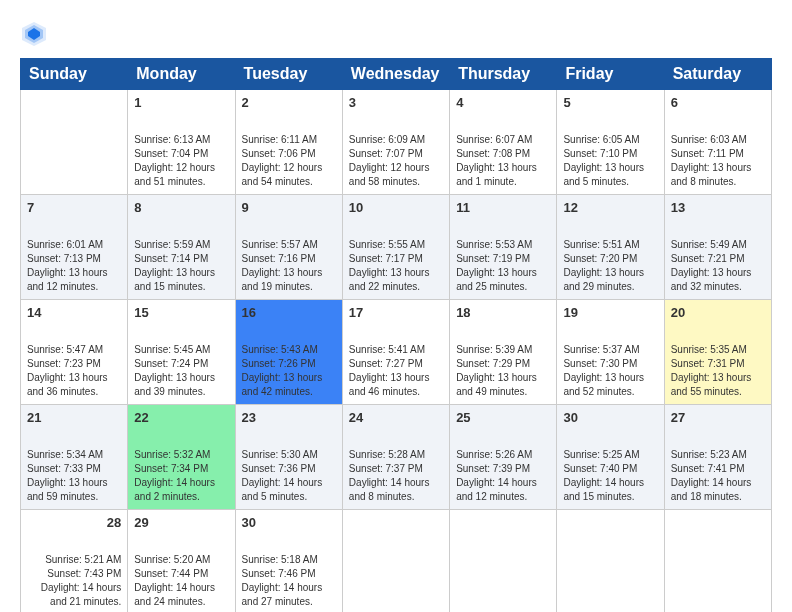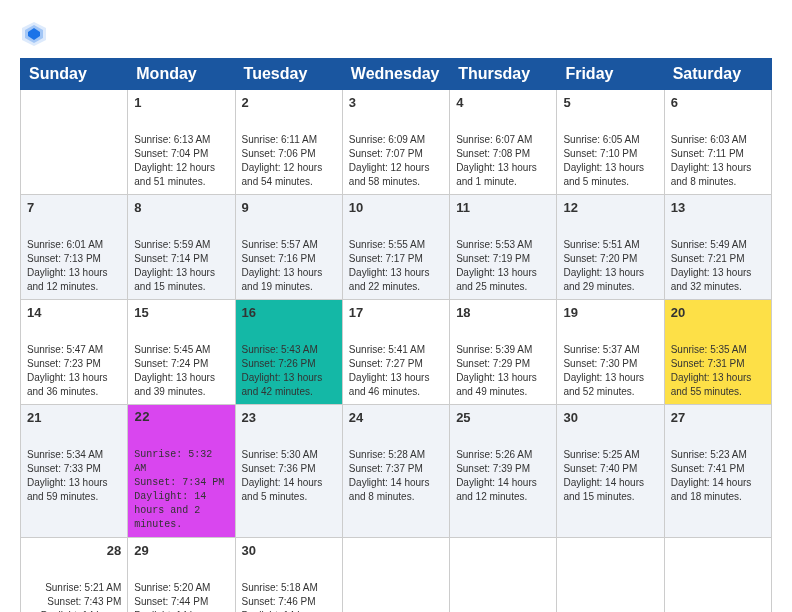--- a/index.html
+++ b/index.html
@@ -191,47 +191,47 @@
       </tr>
       <tr>
         <td style="background-color: rgb(255, 255, 255);">
           <span class="cell-date">14</span>
           <div class="cell-info">Sunrise: 5:47 AM<br>Sunset: 7:23 PM<br>Daylight: 13 hours and 36 minutes.</div>
         </td>
         <td style="background-color: rgb(255, 255, 255);">
           <span class="cell-date">15</span>
           <div class="cell-info">Sunrise: 5:45 AM<br>Sunset: 7:24 PM<br>Daylight: 13 hours and 39 minutes.</div>
         </td>
-        <td style="background-color: #14b8a6;">
+        <td style="background-color: #3b82f6;">
           <span class="cell-date">16</span>
           <div class="cell-info">Sunrise: 5:43 AM<br>Sunset: 7:26 PM<br>Daylight: 13 hours and 42 minutes.</div>
         </td>
         <td style="background-color: rgb(255, 255, 255);">
           <span class="cell-date">17</span>
           <div class="cell-info">Sunrise: 5:41 AM<br>Sunset: 7:27 PM<br>Daylight: 13 hours and 46 minutes.</div>
         </td>
         <td style="background-color: rgb(255, 255, 255);">
           <span class="cell-date">18</span>
           <div class="cell-info">Sunrise: 5:39 AM<br>Sunset: 7:29 PM<br>Daylight: 13 hours and 49 minutes.</div>
         </td>
         <td style="background-color: rgb(255, 255, 255);">
           <span class="cell-date">19</span>
           <div class="cell-info">Sunrise: 5:37 AM<br>Sunset: 7:30 PM<br>Daylight: 13 hours and 52 minutes.</div>
         </td>
-        <td style="background-color: #fde047;">
+        <td style="background-color: #fef9c3;">
           <span class="cell-date">20</span>
           <div class="cell-info">Sunrise: 5:35 AM<br>Sunset: 7:31 PM<br>Daylight: 13 hours and 55 minutes.</div>
         </td>
       </tr>
       <tr>
         <td style="background-color: rgb(240, 243, 248);">
           <span class="cell-date">21</span>
           <div class="cell-info">Sunrise: 5:34 AM<br>Sunset: 7:33 PM<br>Daylight: 13 hours and 59 minutes.</div>
         </td>
-        <td style="background-color: #d946ef; font-family: Liberation Mono, monospace;">
+        <td style="background-color: #86efac;">
           <span class="cell-date">22</span>
           <div class="cell-info">Sunrise: 5:32 AM<br>Sunset: 7:34 PM<br>Daylight: 14 hours and 2 minutes.</div>
         </td>
         <td style="background-color: rgb(240, 243, 248);">
           <span class="cell-date">23</span>
           <div class="cell-info">Sunrise: 5:30 AM<br>Sunset: 7:36 PM<br>Daylight: 14 hours and 5 minutes.</div>
         </td>
         <td style="background-color: rgb(240, 243, 248);">
           <span class="cell-date">24</span>
           <div class="cell-info">Sunrise: 5:28 AM<br>Sunset: 7:37 PM<br>Daylight: 14 hours and 8 minutes.</div>

